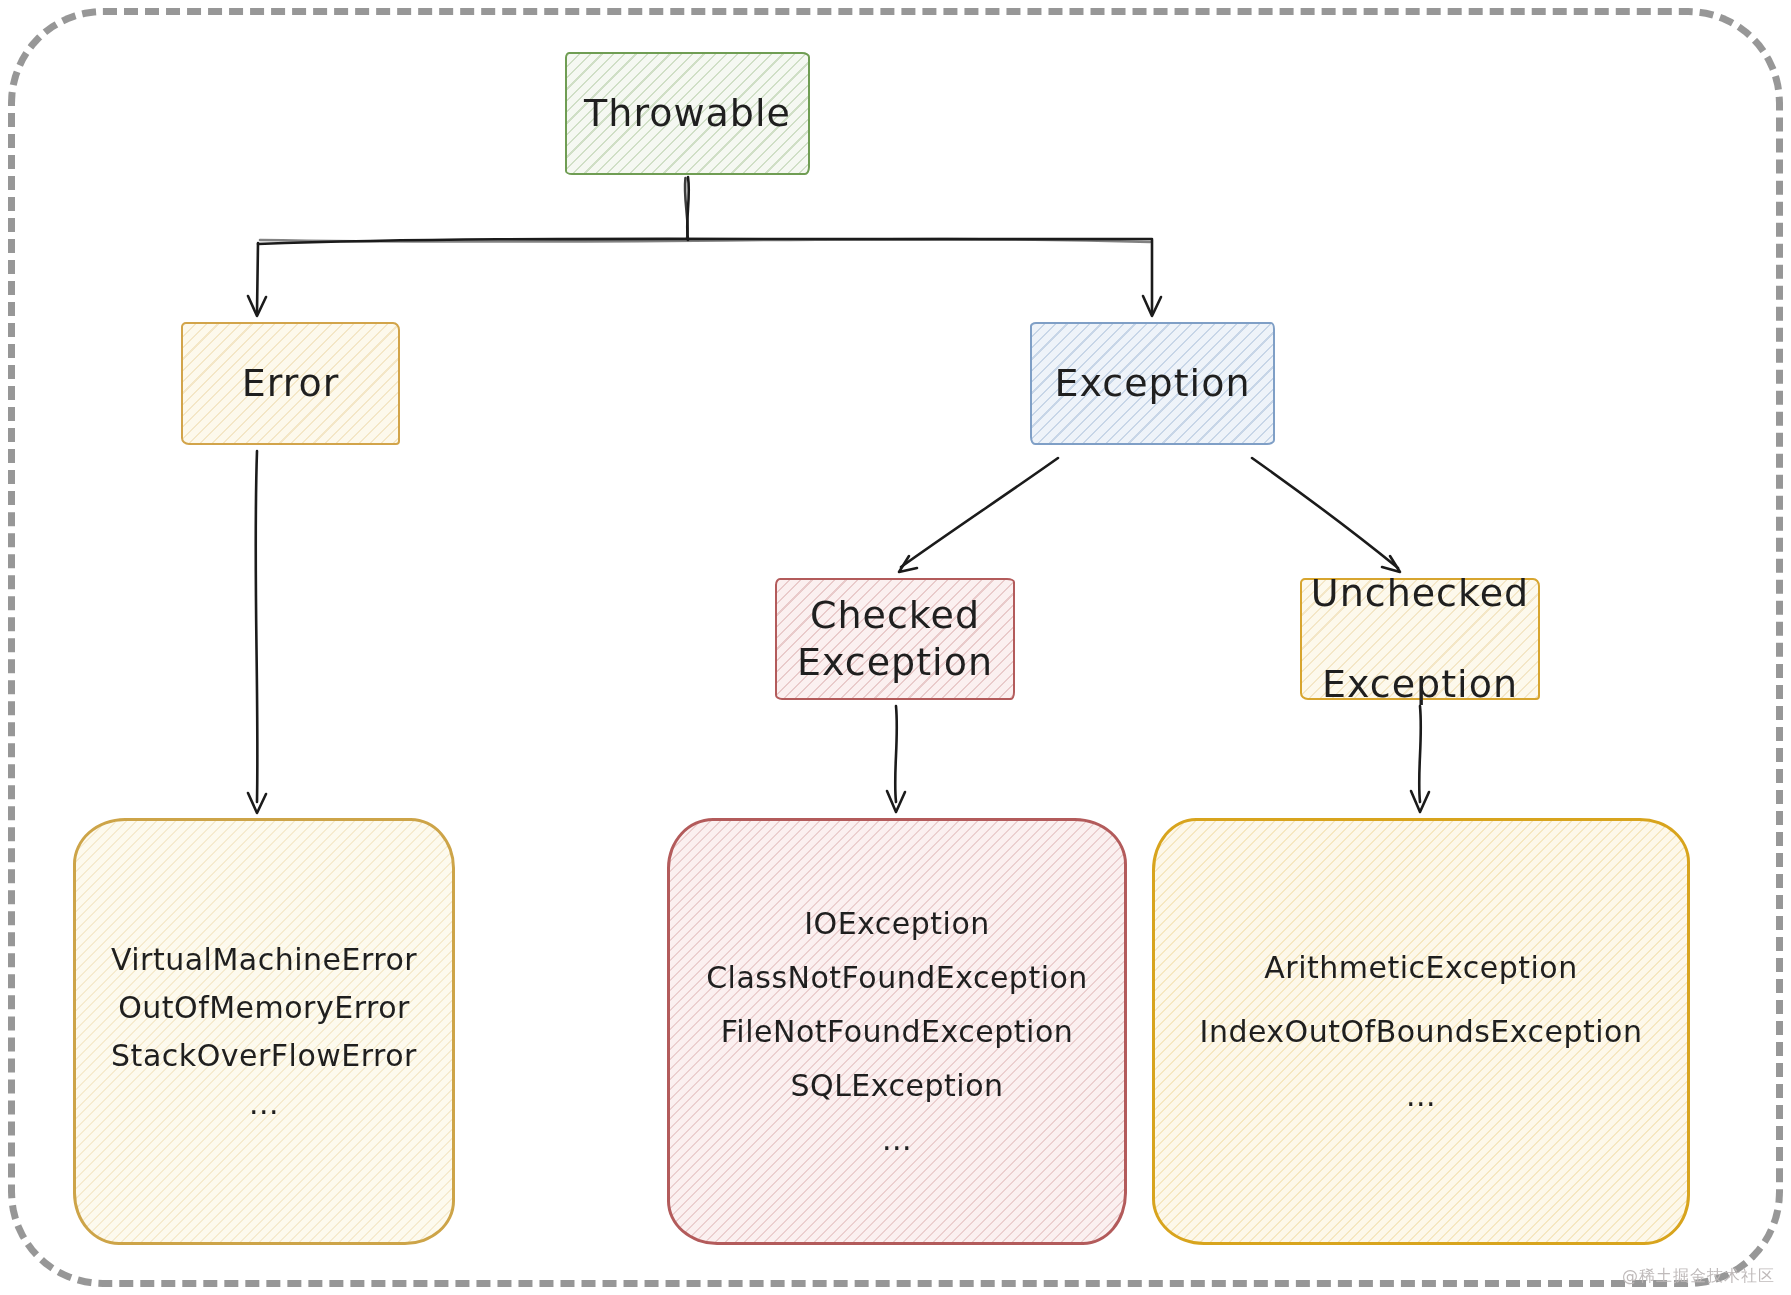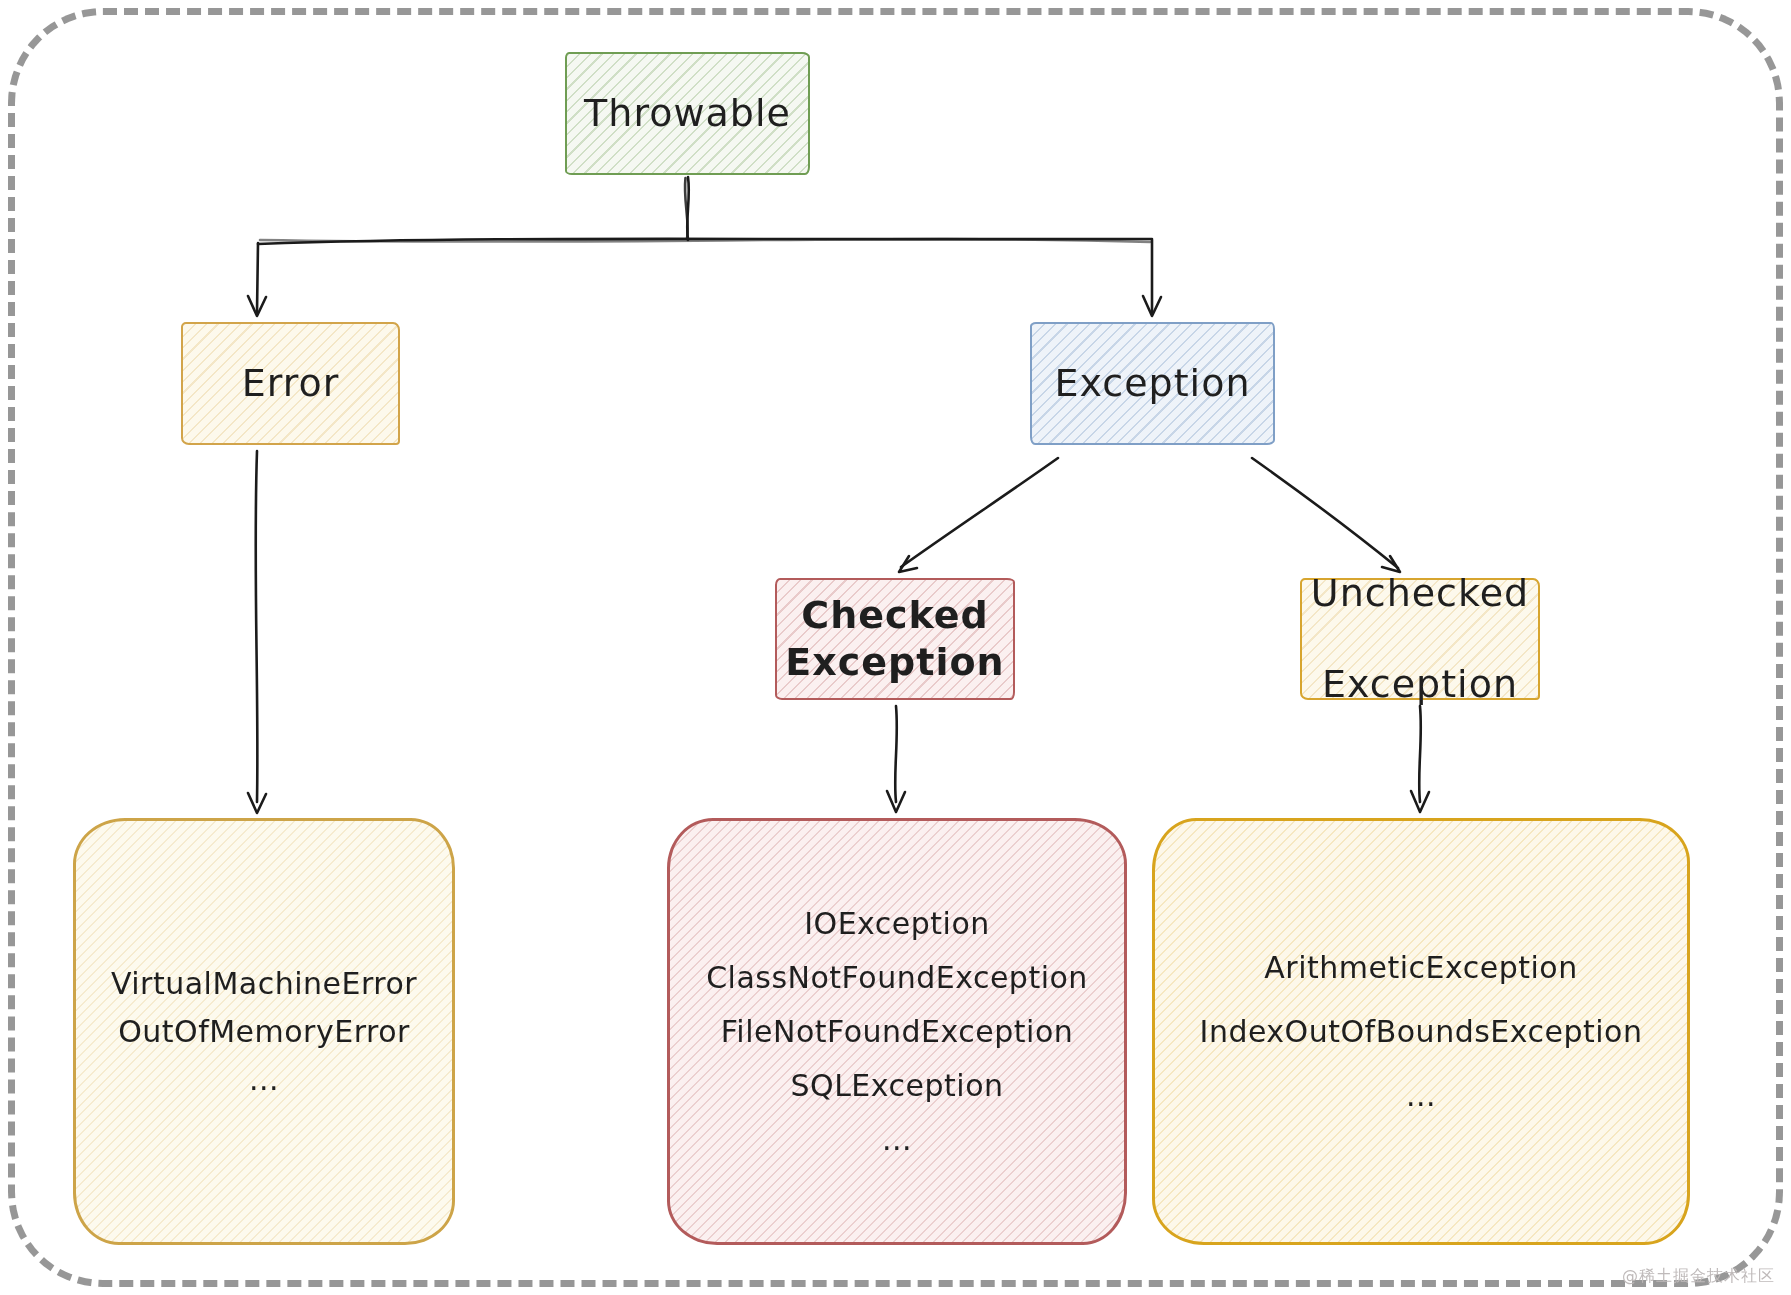--- a/index.html
+++ b/index.html
@@ -52,21 +52,20 @@
     border:2.5px solid #7f9fc6;
     border-radius:6px 4px 8px 5px / 4px 7px 5px 8px;
     background-color:#eef3f9;
     background-image:repeating-linear-gradient(135deg, rgba(127,159,198,.35) 0 1.6px, transparent 1.6px 8px);
   }
   .h-red{
     border:2.5px solid #b35b5b;
     border-radius:5px 8px 4px 7px / 7px 4px 8px 5px;
     background-color:#fbf0f0;
     background-image:repeating-linear-gradient(135deg, rgba(179,91,91,.25) 0 1.5px, transparent 1.5px 8px);
-    font-weight:bold;
   }
   .g-gold{
     border:3px solid #cda448;
     border-radius:52px 44px 50px 46px / 46px 50px 44px 52px;
     background-color:#fdfaee;
     background-image:repeating-linear-gradient(135deg, rgba(212,166,66,.18) 0 1.4px, transparent 1.4px 7px);
   }
   .g-red{
     border:3px solid #b35b5b;
     border-radius:46px 52px 44px 50px / 50px 46px 52px 44px;
@@ -143,20 +142,21 @@
   </div>
 
   <div class="node h-gold" style="left:1300px;top:578px;width:240px;height:122px;border-color:#d7a52f;gap:44px;">
     <span class="line">Unchecked</span>
     <span class="line">Exception</span>
   </div>
 
   <div class="group g-gold" style="left:73px;top:818px;width:382px;height:427px;">
     <span class="line">VirtualMachineError</span>
     <span class="line">OutOfMemoryError</span>
+    <span class="line">StackOverFlowError</span>
     <span class="line">...</span>
   </div>
 
   <div class="group g-red" style="left:667px;top:818px;width:460px;height:427px;">
     <span class="line">IOException</span>
     <span class="line">ClassNotFoundException</span>
     <span class="line">FileNotFoundException</span>
     <span class="line">SQLException</span>
     <span class="line">...</span>
   </div>

